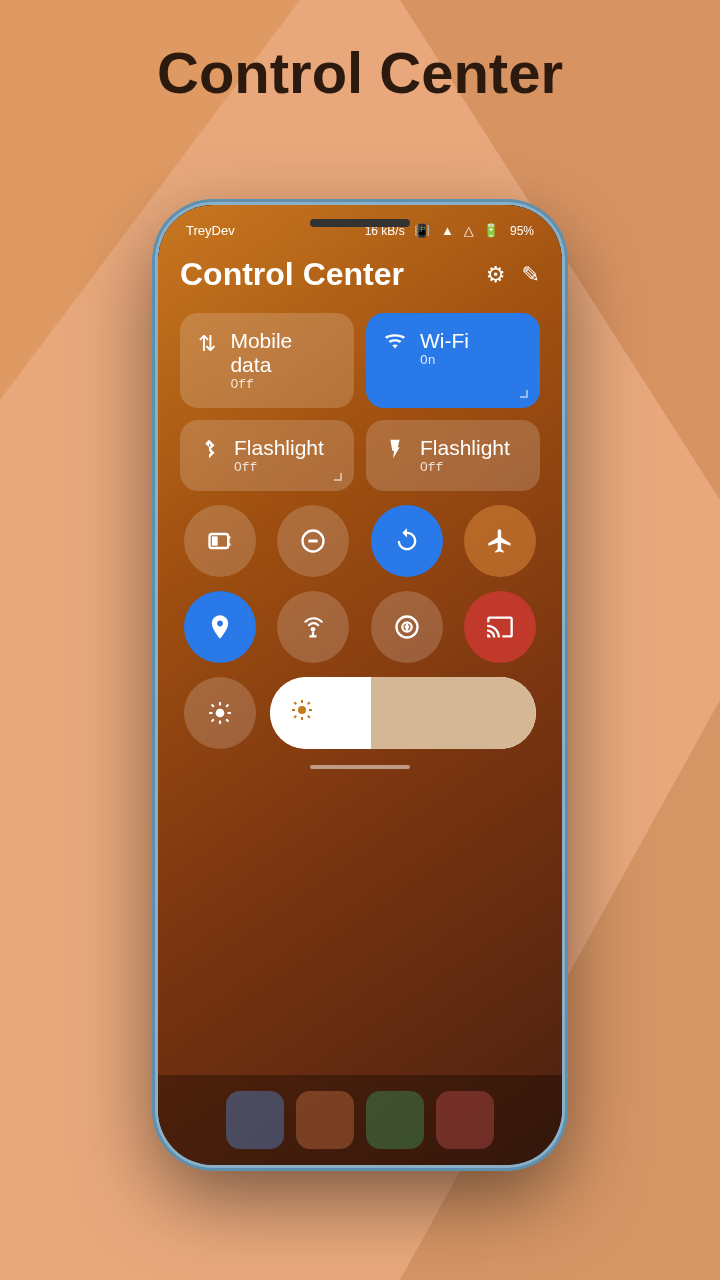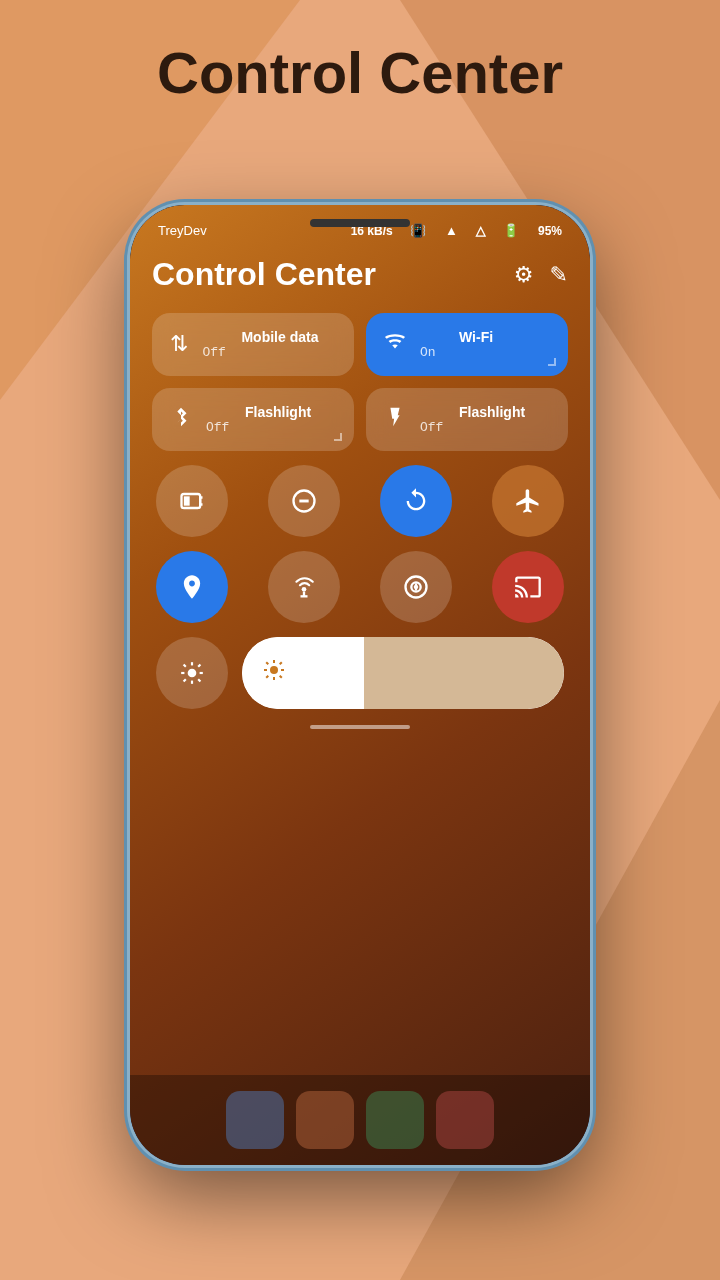--- a/index.html
+++ b/index.html
@@ -32,21 +32,21 @@
       line-height: 1.15;
       z-index: 10;
     }
 
     
     .phone-frame {
       position: absolute;
       top: 205px;
       left: 50%;
       transform: translateX(-50%);
-      width: 460px;
+      width: 404px;
       height: 960px;
       background: #1a1a2e;
       border-radius: 55px;
       box-shadow: 
         0 0 0 3px #8ab0c8,
         0 0 0 6px #6090b0,
         0 30px 80px rgba(0,0,0,0.5);
       overflow: hidden;
       z-index: 5;
     }
@@ -80,23 +80,22 @@
       align-items: center;
       padding: 18px 28px 8px;
       color: white;
       font-size: 13px;
       font-weight: 500;
     }
 
     .status-right {
       display: flex;
       align-items: center;
-      gap: 18px;
+      gap: 10px;
       font-size: 12px;
-      font-weight: bold;
     }
 
     .status-icon {
       font-size: 13px;
     }
 
     
     .cc-content {
       padding: 10px 22px 20px;
     }
@@ -159,23 +158,22 @@
       margin-top: 2px;
     }
 
     .tile-text {
       display: flex;
       flex-direction: column;
     }
 
     .tile-name {
       color: white;
-      font-size: 14px;
-      font-weight: 700;
-      margin-left: 39px;
+      font-size: 21px;
+      font-weight: 400;
     }
 
     .tile-status {
       color: rgba(255,255,255,0.8);
       font-size: 13px;
       font-family: Liberation Mono, monospace;
     }
 
     .tile-corner-dot {
       position: absolute;

